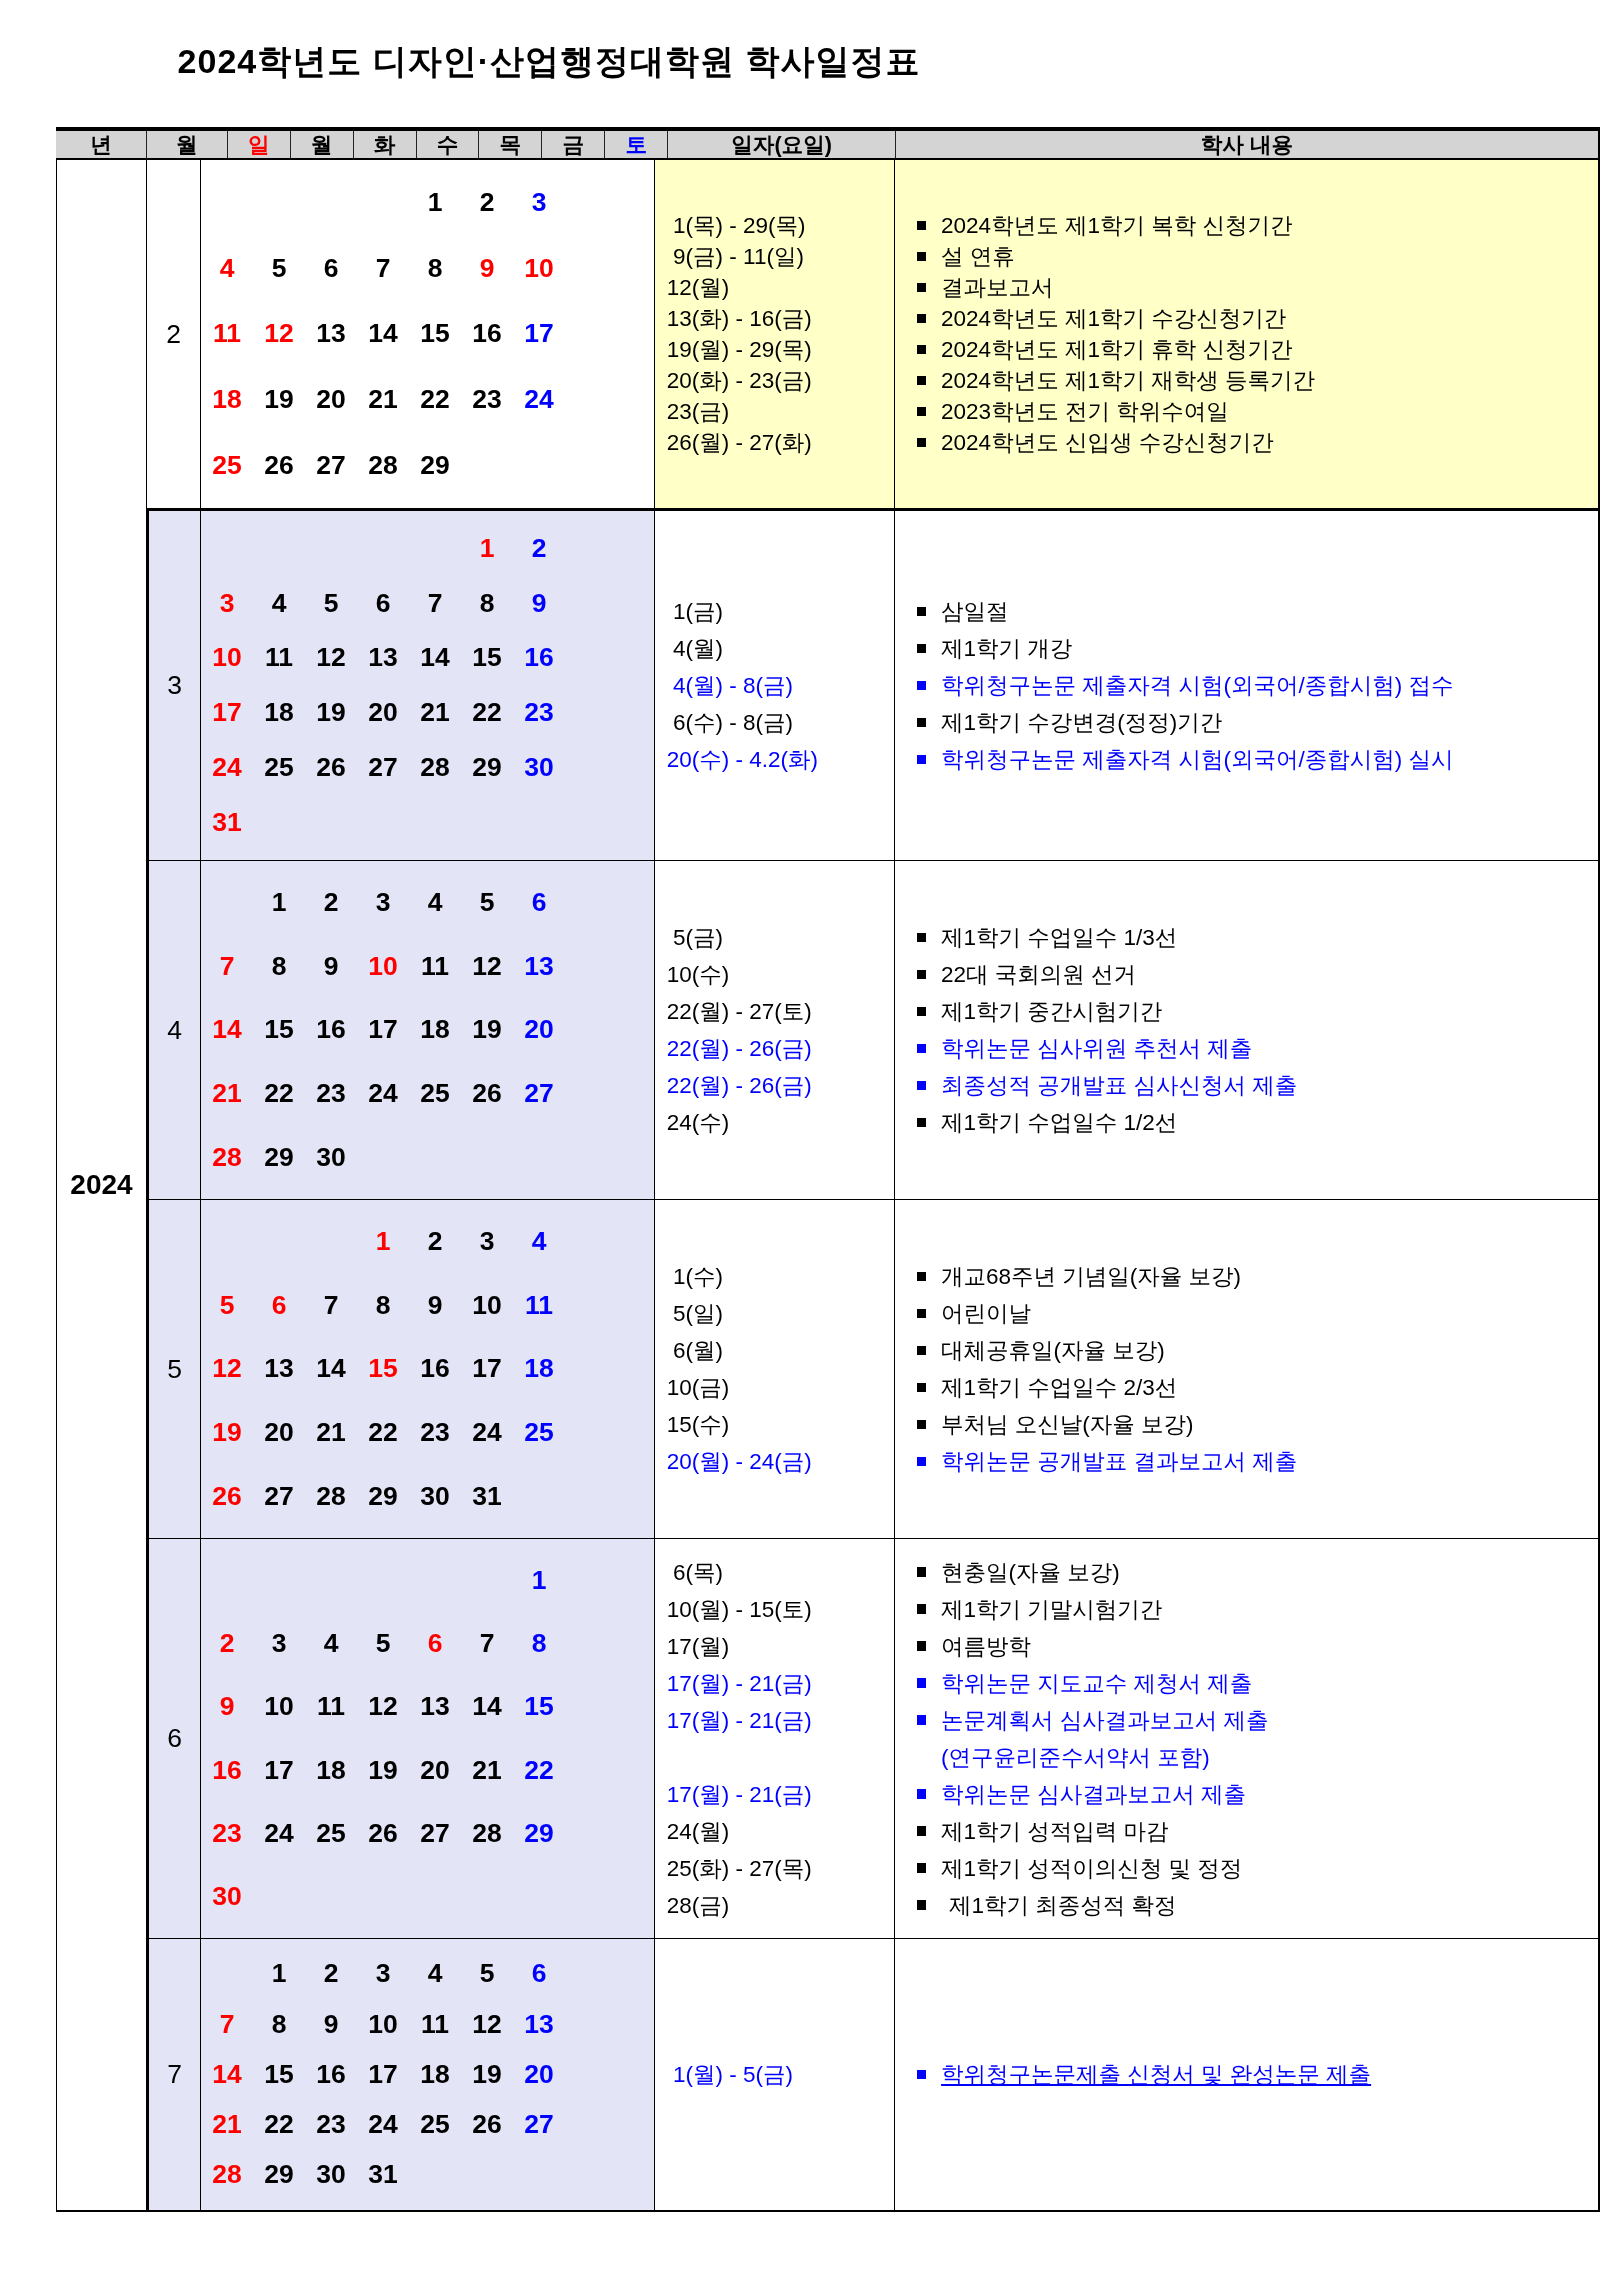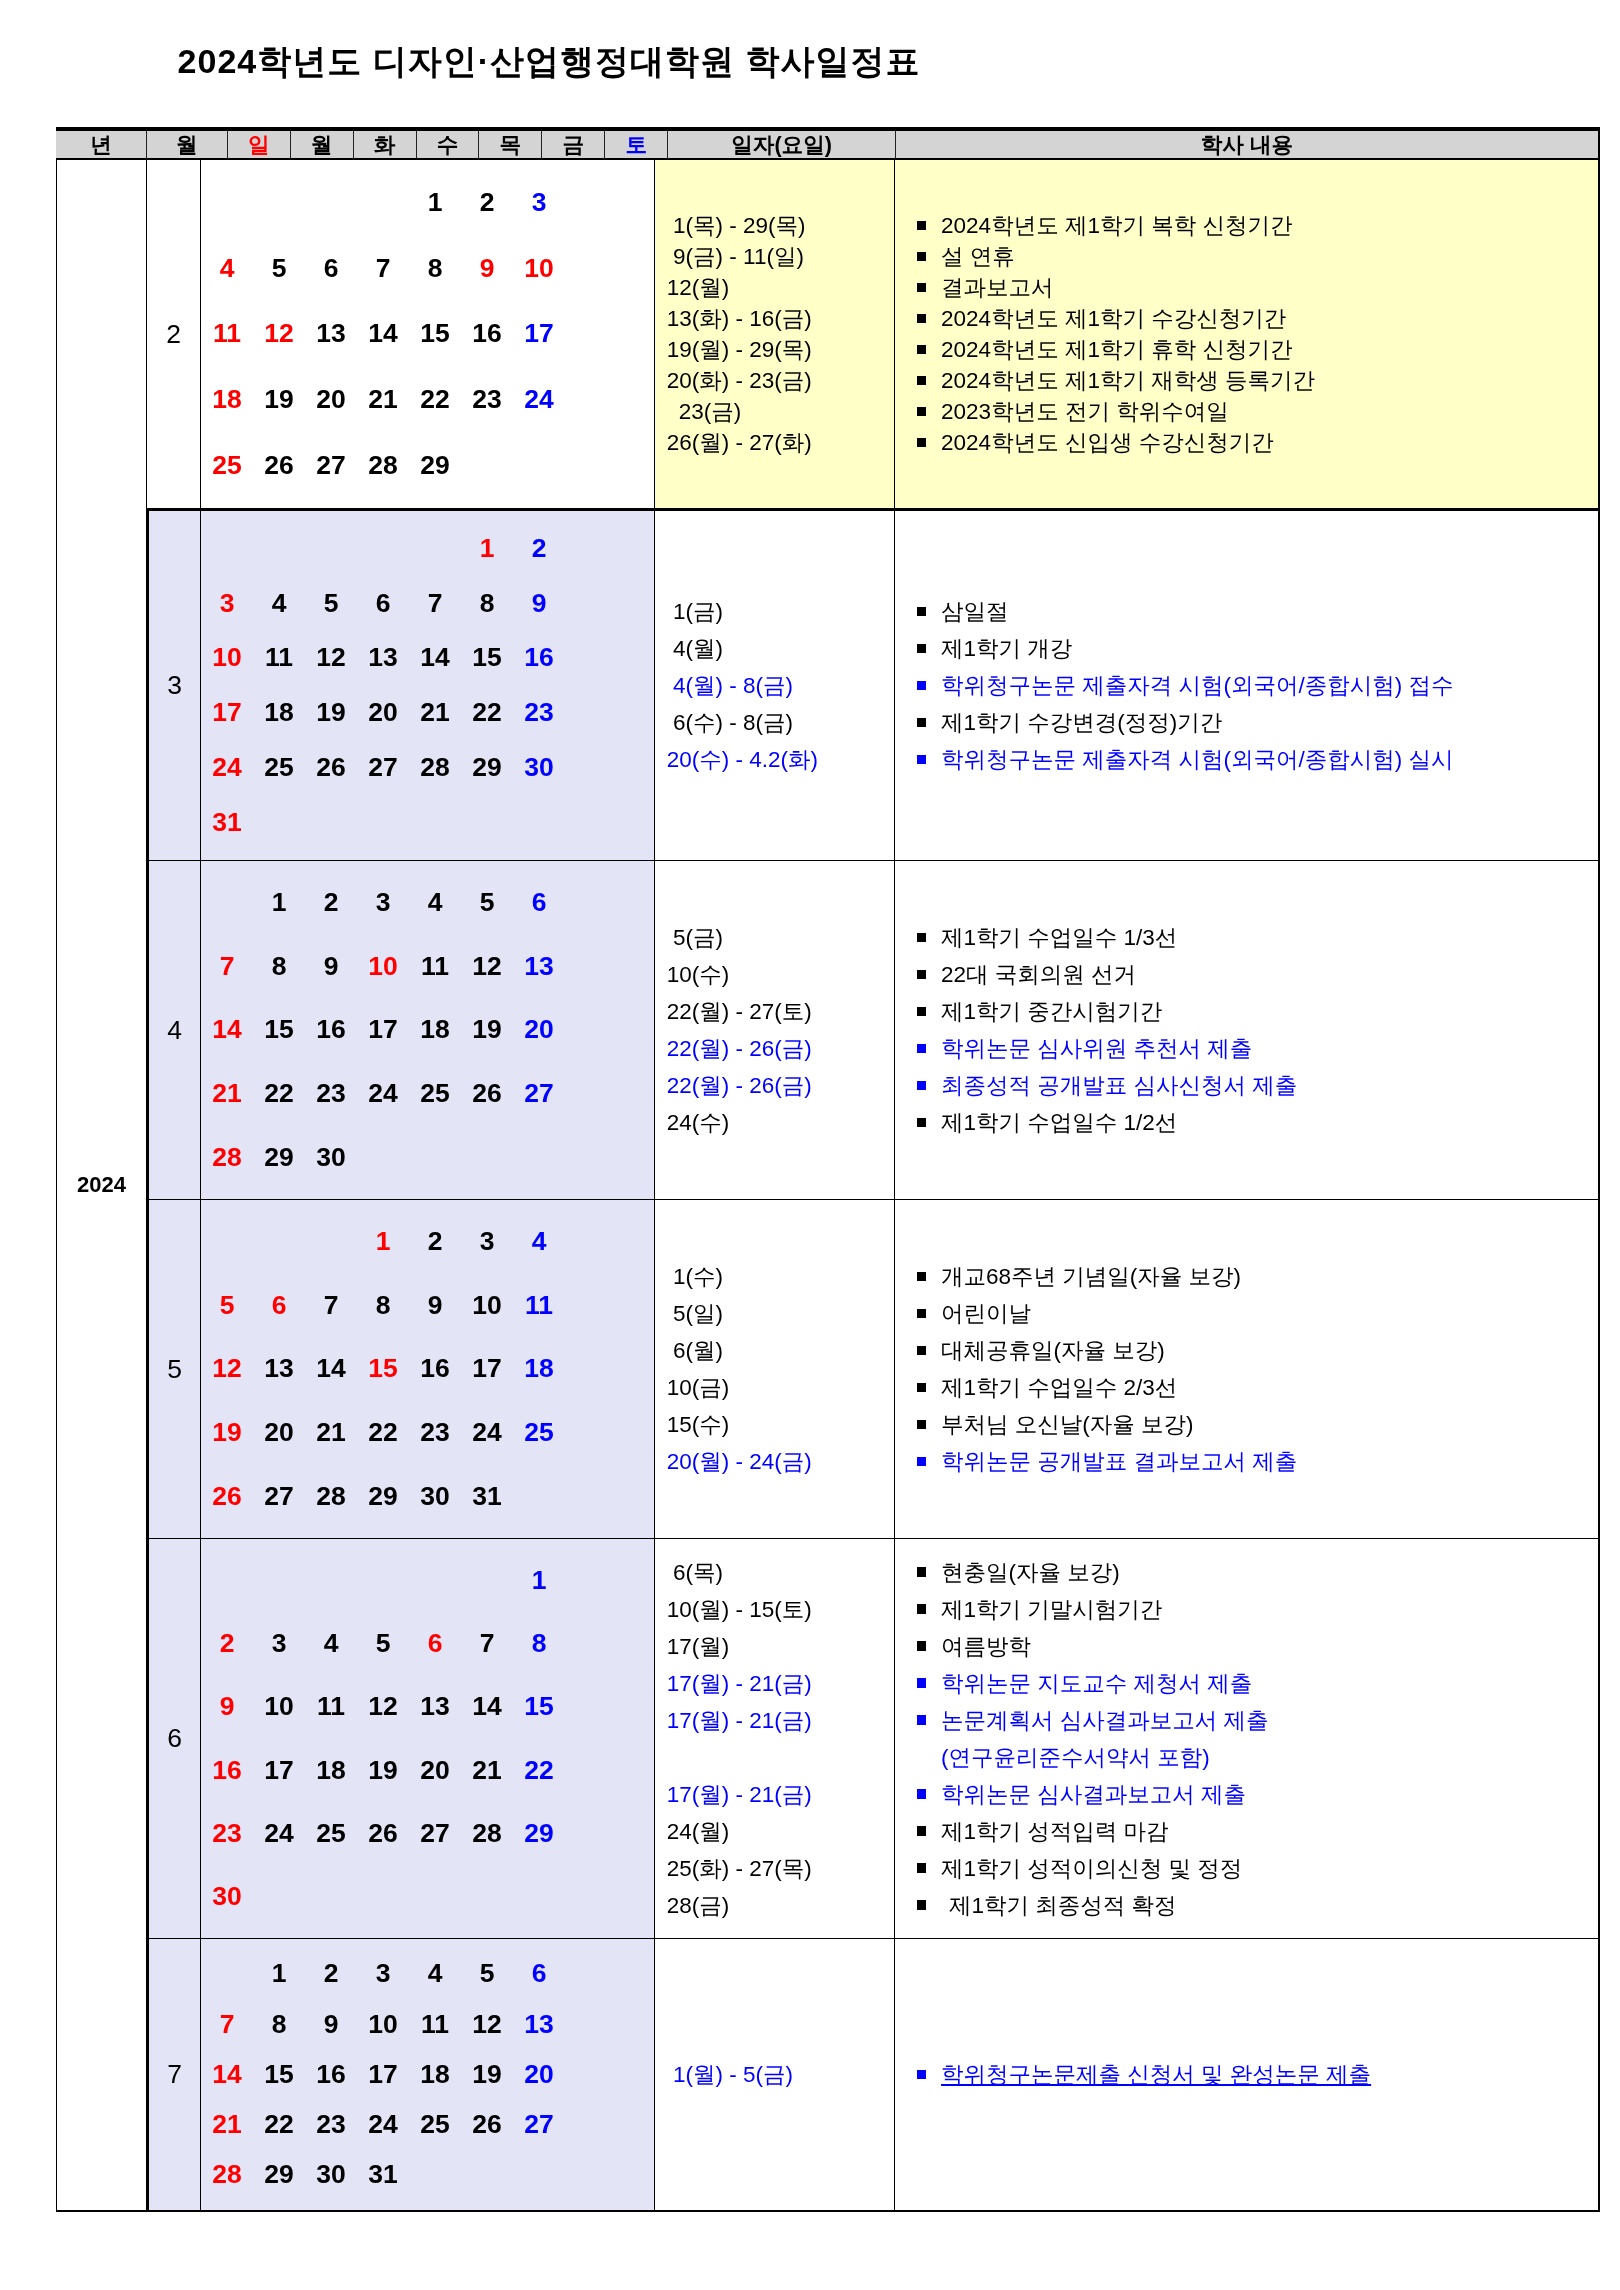--- a/index.html
+++ b/index.html
@@ -19,21 +19,21 @@
   .hcell{display:flex;align-items:center;justify-content:center;font-size:21.6px;font-weight:bold;
          border-right:1px solid #222;box-sizing:border-box;height:100%;}
   .h-year{width:91px;} .h-month{width:81px;} .h-wd{width:63px;}
   .h-dates{width:228px;} .h-content{width:705px;border-right:2px solid #000;}
 
   
   #body-wrap{position:relative;}
   #year-col{position:absolute;left:0;top:0;bottom:0;width:91px;background:#fff;
             border-left:1px solid #000;border-right:1px solid #000;box-sizing:border-box;
             display:flex;align-items:center;justify-content:center;
-            font-size:22px;font-weight:bold;}
+            font-size:28px;font-weight:bold;}
   .section{display:flex;margin-left:91px;border-bottom:1px solid #000;box-sizing:border-box;background:#fff;}
   .section.sep-thick{border-bottom:3.9px solid #000;}
   .section.last{border-bottom:none;}
 
   .m-cell{width:54px;border-right:1px solid #000;box-sizing:border-box;
           display:flex;align-items:center;justify-content:center;font-size:26.5px;}
   .cal-cell{width:454px;border-right:1px solid #000;box-sizing:border-box;
             display:flex;flex-direction:column;justify-content:space-around;padding:9.8px 0;}
   .d-cell{width:240px;border-right:1px solid #000;box-sizing:border-box;
           display:flex;flex-direction:column;justify-content:center;}
@@ -129,21 +129,21 @@
             <span class="day"></span>
           </div>
         </div>
         <div class="d-cell">
           <div class="d-line c-k" style="height: 31px;"> 1(목) - 29(목)</div>
           <div class="d-line c-k" style="height: 31px;"> 9(금) - 11(일)</div>
           <div class="d-line c-k" style="height: 31px;">12(월)</div>
           <div class="d-line c-k" style="height: 31px;">13(화) - 16(금)</div>
           <div class="d-line c-k" style="height: 31px;">19(월) - 29(목)</div>
           <div class="d-line c-k" style="height: 31px;">20(화) - 23(금)</div>
-          <div class="d-line c-k" style="height: 31px; margin-left: 12px;">23(금)</div>
+          <div class="d-line c-k" style="height: 31px;">23(금)</div>
           <div class="d-line c-k" style="height: 31px;">26(월) - 27(화)</div>
         </div>
         <div class="i-cell">
           <div class="i-line c-k" style="height: 31px;"><span class="bullet"></span><span>2024학년도 제1학기 복학 신청기간</span></div>
           <div class="i-line c-k" style="height: 31px;"><span class="bullet"></span><span>설 연휴</span></div>
           <div class="i-line c-k" style="height: 31px;"><span class="bullet"></span><span>결과보고서</span></div>
           <div class="i-line c-k" style="height: 31px;"><span class="bullet"></span><span>2024학년도 제1학기 수강신청기간</span></div>
           <div class="i-line c-k" style="height: 31px;"><span class="bullet"></span><span>2024학년도 제1학기 휴학 신청기간</span></div>
           <div class="i-line c-k" style="height: 31px;"><span class="bullet"></span><span>2024학년도 제1학기 재학생 등록기간</span></div>
           <div class="i-line c-k" style="height: 31px;"><span class="bullet"></span><span>2023학년도 전기 학위수여일</span></div>

